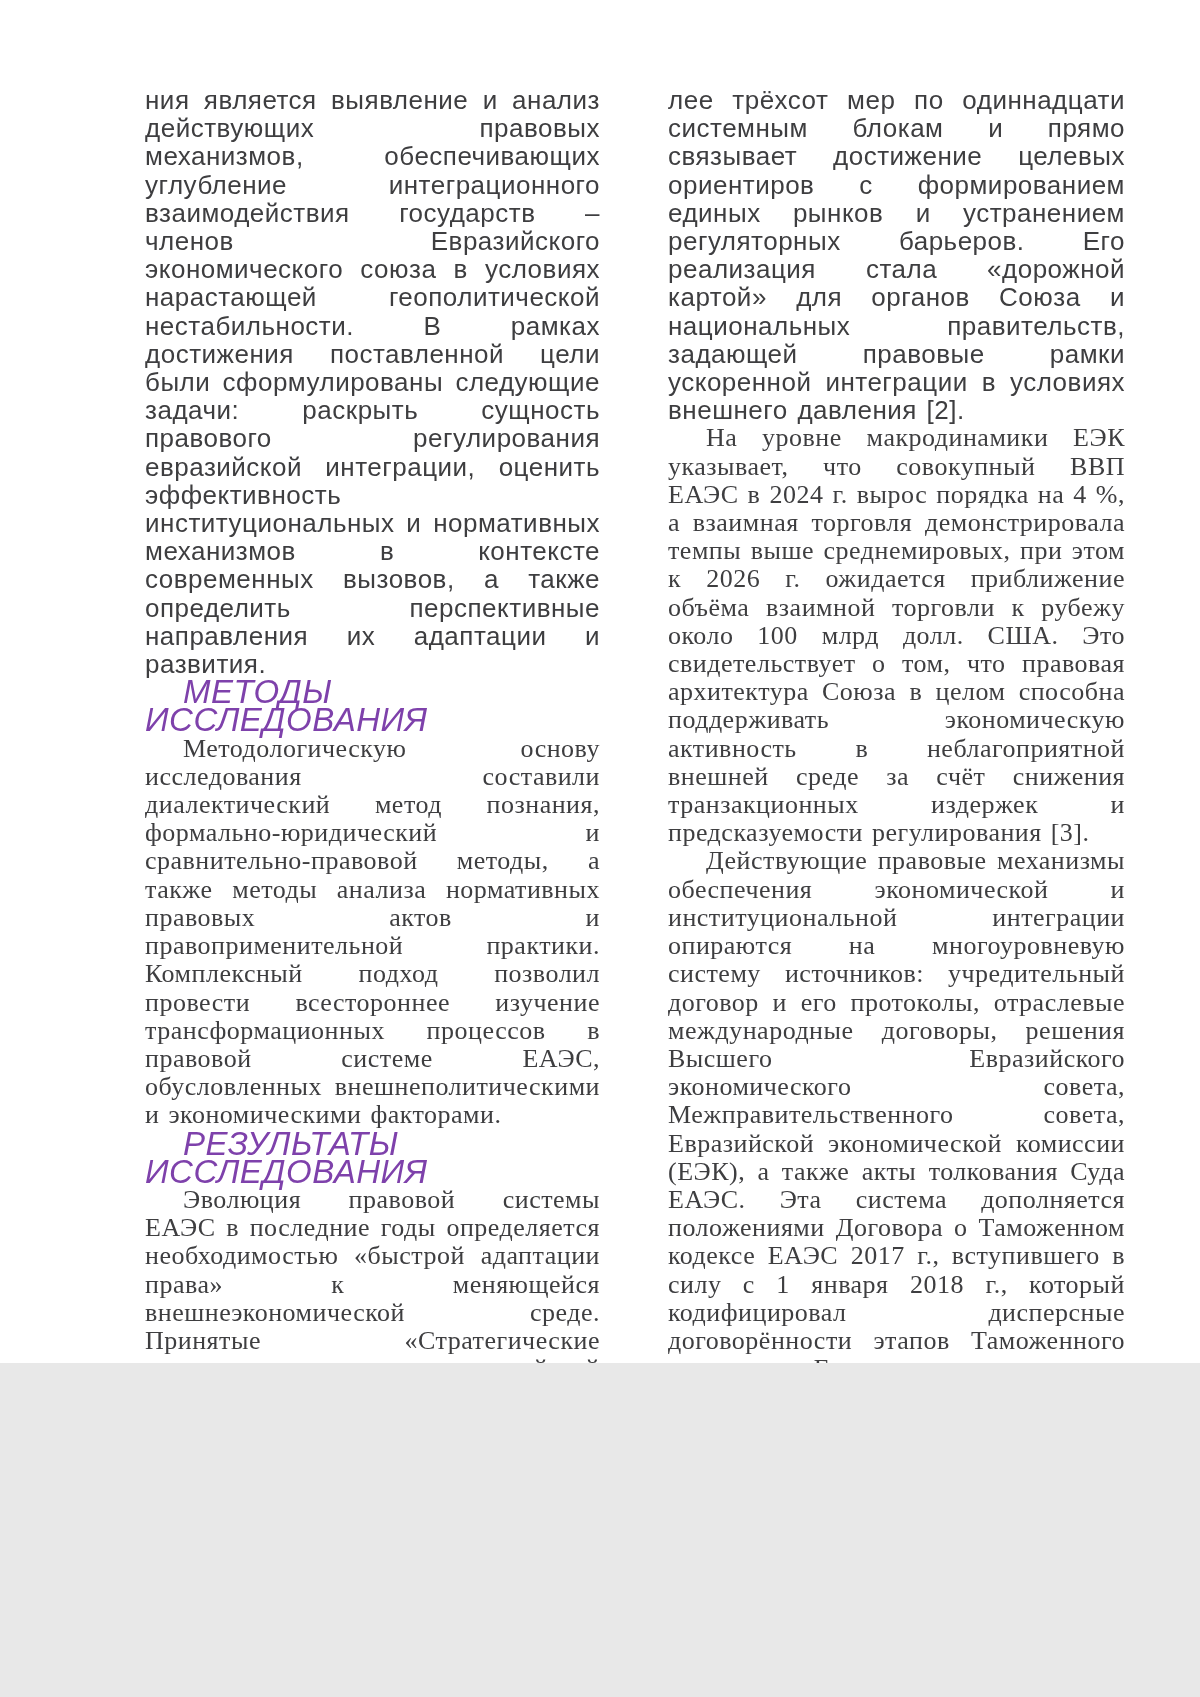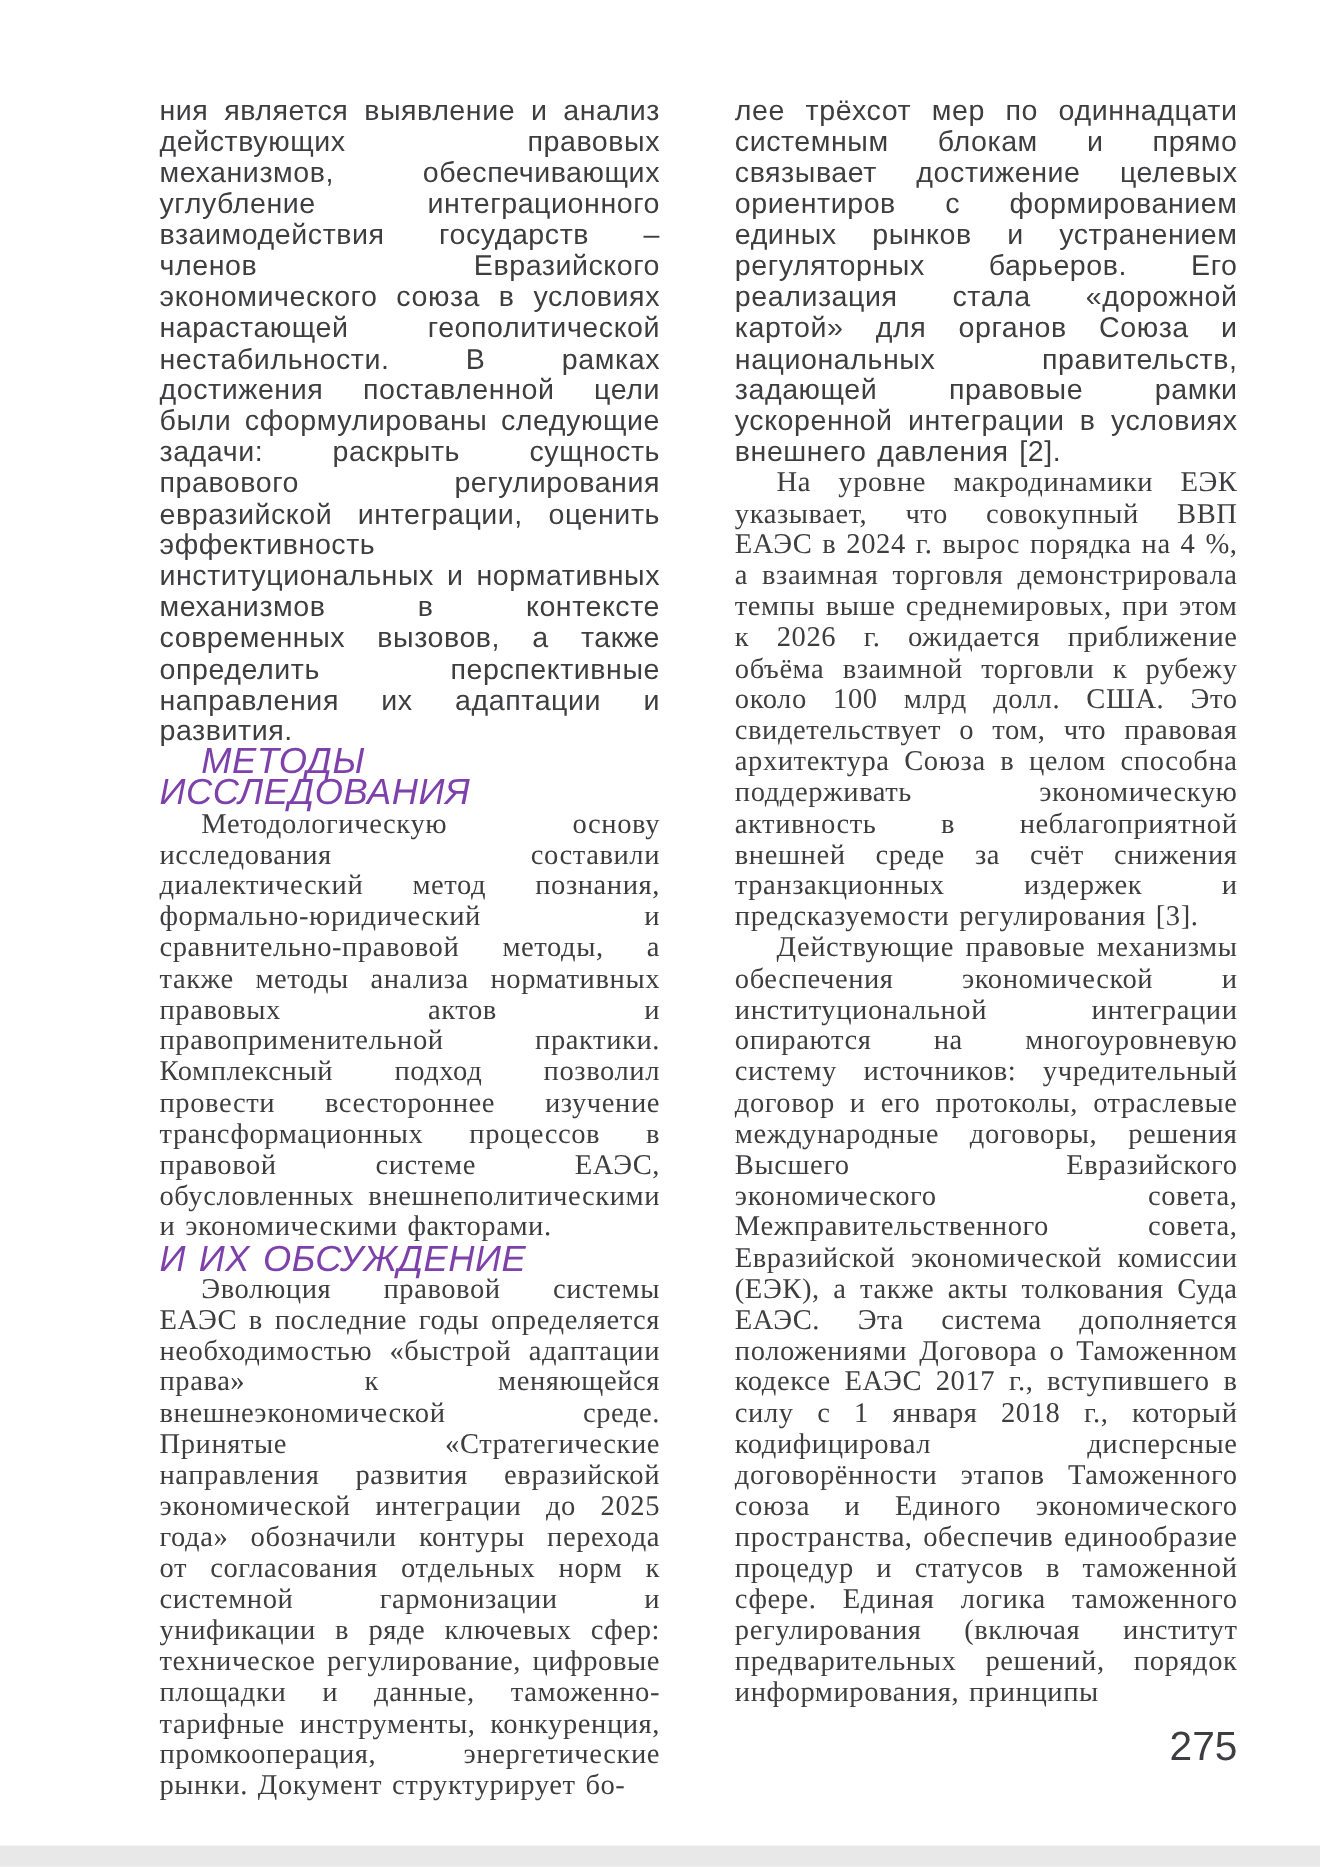--- a/index.html
+++ b/index.html
@@ -5,21 +5,21 @@
   :root {
     --heading: #7e41ab;
     --body: #3e3e40;
     --background: #ffffff;
   }
   * { margin: 0; padding: 0; box-sizing: border-box; }
   html, body { background: #e8e8e8; }
   .page {
     position: relative;
     width: 1200px;
-    height: 1678px;
+    height: 1363px;
     background: var(--background);
     margin: 0 auto;
     overflow: hidden;
     font-family: "Liberation Sans", "DejaVu Sans", sans-serif;
     color: var(--body);
   }
   .column {
     position: absolute;
     top: 86px;
     font-size: 26px;
@@ -61,21 +61,21 @@
 </head>
 <body>
 
 <div class="page">
 
   <div class="column column-left">
     <p class="para">ния является выявление и анализ действующих правовых механизмов, обеспечивающих углубление интеграционного взаимодействия государств – членов Евразийского экономического союза в условиях нарастающей геополитической нестабильности. В рамках достижения поставленной цели были сформулированы следующие задачи: раскрыть сущность правового регулирования евразийской интеграции, оценить эффективность институциональных и нормативных механизмов в контексте современных вызовов, а также определить перспективные направления их адаптации и развития.</p>
     <h2 class="heading single">МЕТОДЫ ИССЛЕДОВАНИЯ</h2>
     <p class="para indent">Методологическую основу исследования составили диалектический метод познания, формально-юридический и сравнительно-правовой методы, а также методы анализа нормативных правовых актов и правоприменительной практики. Комплексный подход позволил провести всестороннее изучение трансформационных процессов в правовой системе ЕАЭС, обусловленных внешнеполитическими и экономическими факторами.</p>
     <h2 class="heading">
-      <div class="heading-line2">И ИХ ОБСУЖДЕНИЕ</div>
+      <div class="heading-line1-justified">РЕЗУЛЬТАТЫ ИССЛЕДОВАНИЯ</div>
     </h2>
     <p class="para indent">Эволюция правовой системы ЕАЭС в последние годы определяется необходимостью «быстрой адаптации права» к меняющейся внешнеэкономической среде. Принятые «Стратегические направления развития евразийской экономической интеграции до 2025 года» обозначили контуры перехода от согласования отдельных норм к системной гармонизации и унификации в ряде ключевых сфер: техническое регулирование, цифровые площадки и данные, таможенно-тарифные инструменты, конкуренция, промкооперация, энергетические рынки. Документ структурирует бо-</p>
   </div>
 
   <div class="column column-right">
     <p class="para">лее трёхсот мер по одиннадцати системным блокам и прямо связывает достижение целевых ориентиров с формированием единых рынков и устранением регуляторных барьеров. Его реализация стала «дорожной картой» для органов Союза и национальных правительств, задающей правовые рамки ускоренной интеграции в условиях внешнего давления [2].</p>
     <p class="para indent">На уровне макродинамики ЕЭК указывает, что совокупный ВВП ЕАЭС в 2024 г. вырос порядка на 4 %, а взаимная торговля демонстрировала темпы выше среднемировых, при этом к 2026 г. ожидается приближение объёма взаимной торговли к рубежу около 100 млрд долл. США. Это свидетельствует о том, что правовая архитектура Союза в целом способна поддерживать экономическую активность в неблагоприятной внешней среде за счёт снижения транзакционных издержек и предсказуемости регулирования [3].</p>
     <p class="para indent">Действующие правовые механизмы обеспечения экономической и институциональной интеграции опираются на многоуровневую систему источников: учредительный договор и его протоколы, отраслевые международные договоры, решения Высшего Евразийского экономического совета, Межправительственного совета, Евразийской экономической комиссии (ЕЭК), а также акты толкования Суда ЕАЭС. Эта система дополняется положениями Договора о Таможенном кодексе ЕАЭС 2017 г., вступившего в силу с 1 января 2018 г., который кодифицировал дисперсные договорённости этапов Таможенного союза и Единого экономического пространства, обеспечив единообразие процедур и статусов в таможенной сфере. Единая логика таможенного регулирования (включая институт предварительных решений, порядок информирования, принципы</p>
   </div>
 

